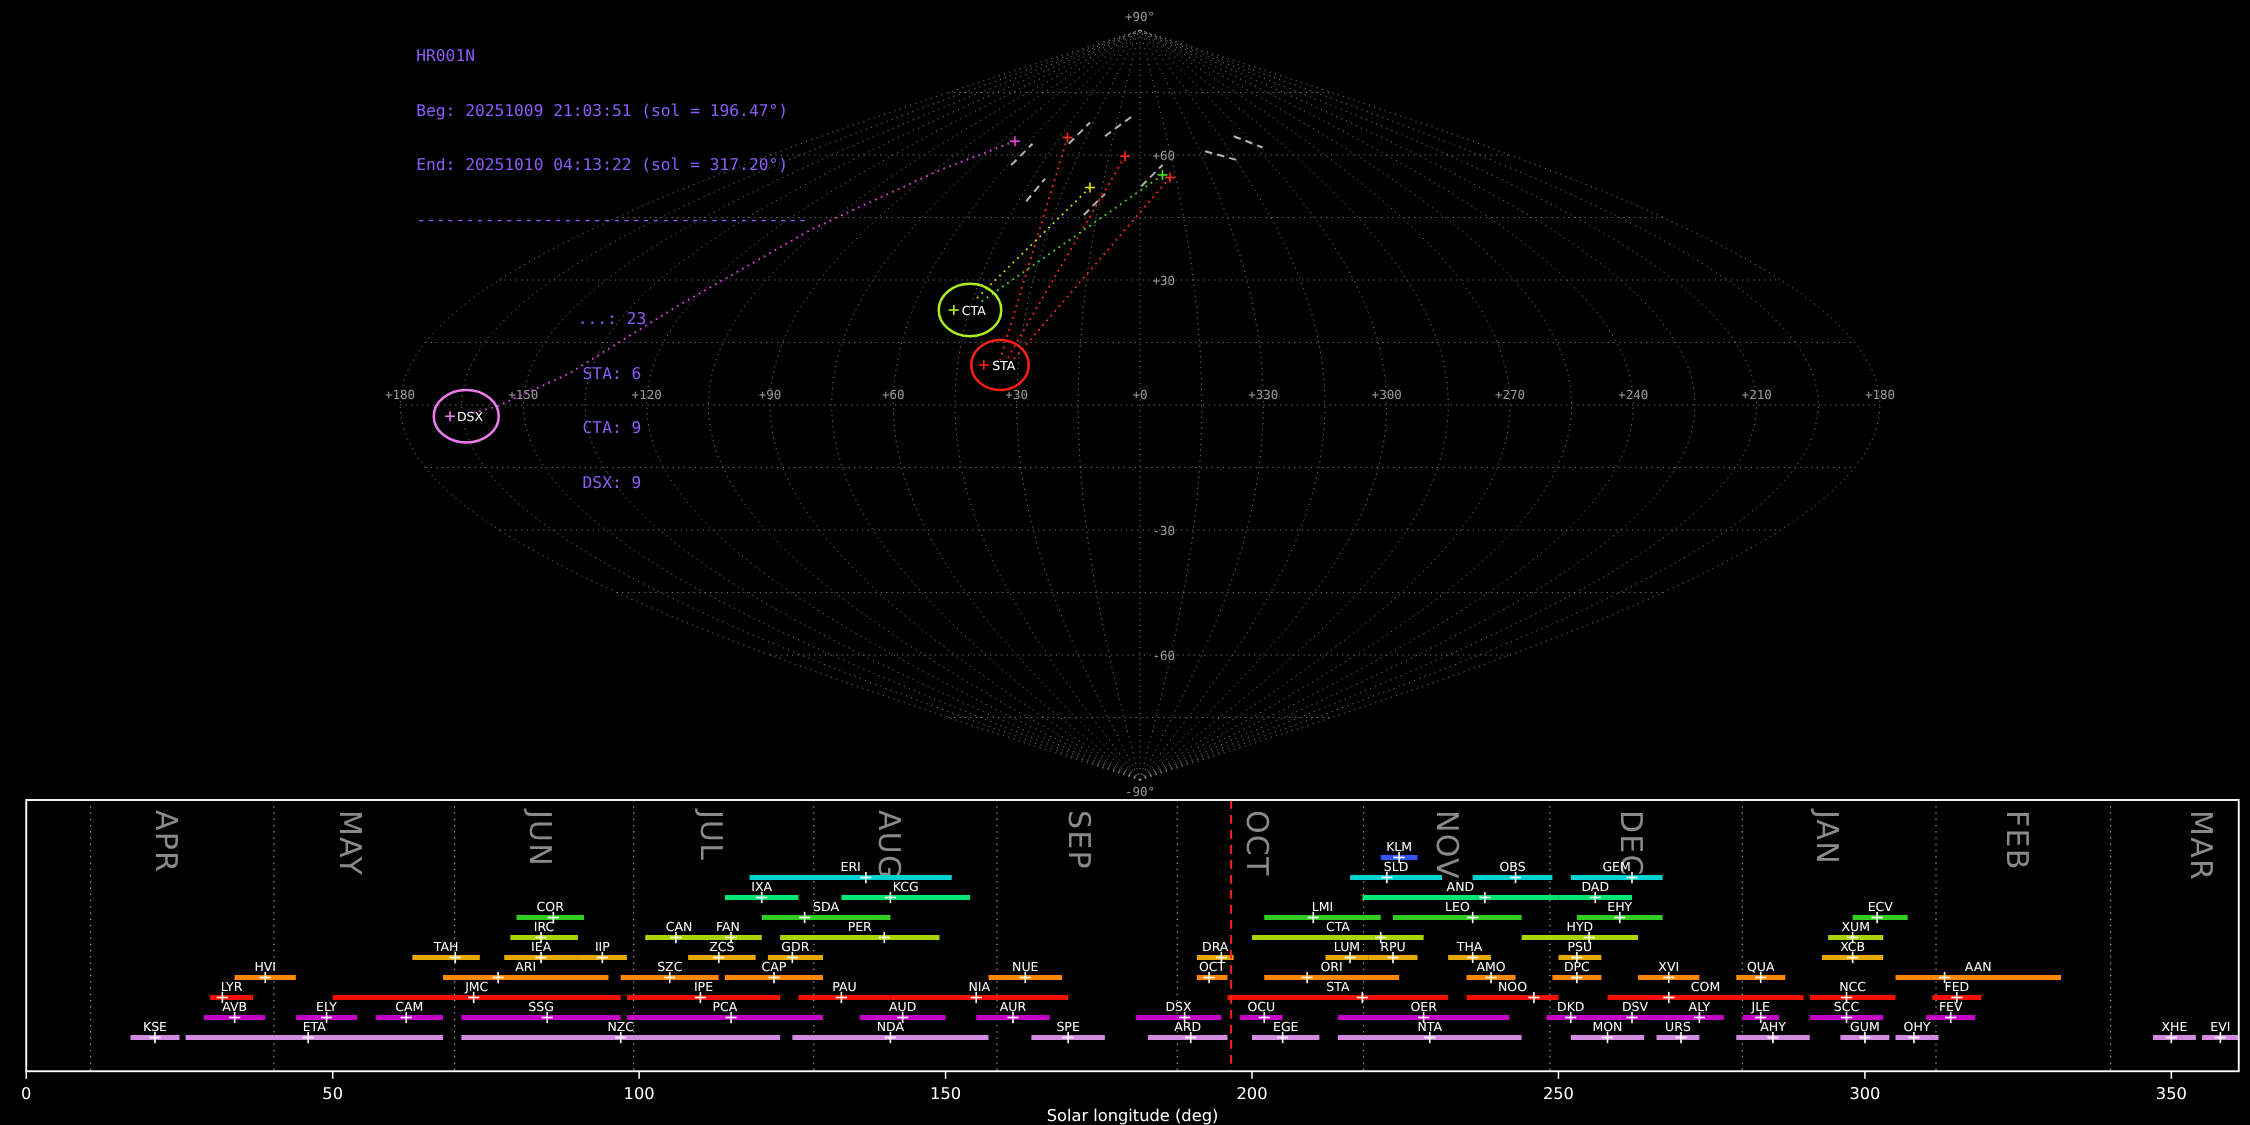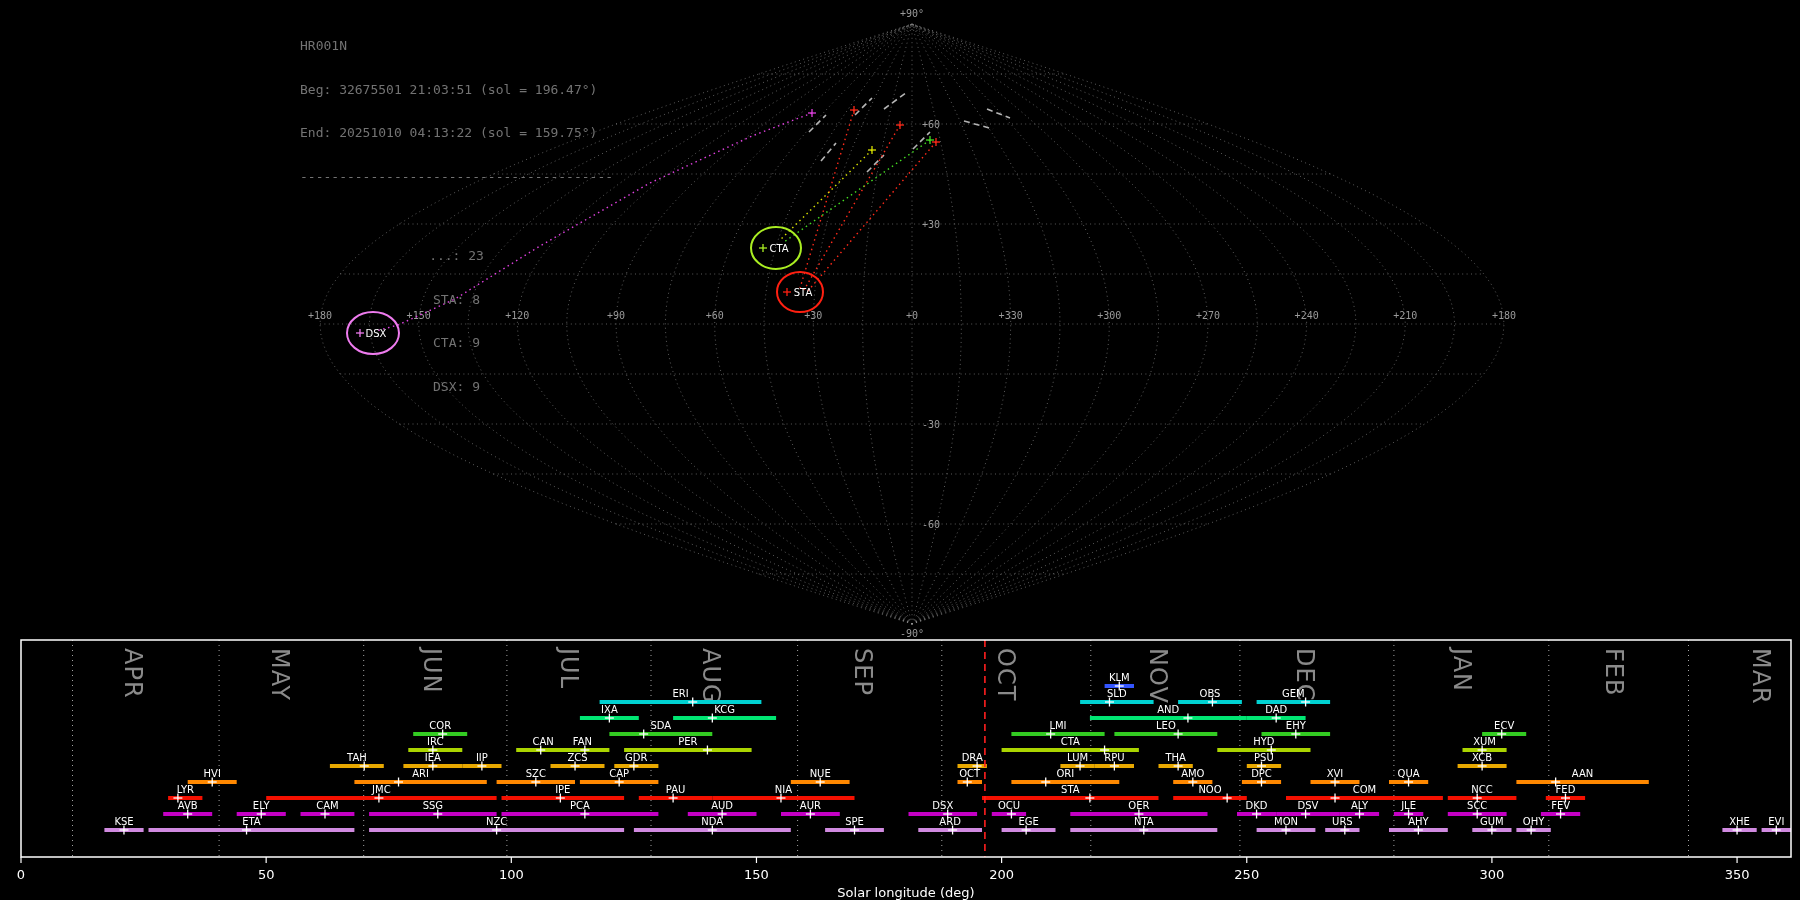--- a/index.html
+++ b/index.html
@@ -1,19 +1,19 @@
 <!DOCTYPE html>
 <html><head>
 <meta charset="utf-8">
 <style>
   html,body{margin:0;padding:0;background:#000;}
   .screen{position:relative;width:1800px;height:900px;background:#000;overflow:hidden;
           font-family:"DejaVu Sans",sans-serif;}
   svg{position:absolute;left:0;top:0;}
-  .infobox{position:absolute;left:300px;top:10px;color:#737373;z-index:2;
+  .infobox{position:absolute;left:333px;top:10px;color:#8b5cf6;z-index:2;
            font:13px/14.5px "DejaVu Sans Mono",monospace;white-space:pre;}
   .counts{margin-top:7px;text-align:center;}
   .grid{stroke:#8f8f8f;stroke-width:0.8;stroke-dasharray:1 3.4;opacity:0.8;}
   .maplab{fill:#9a9a9a;font-size:10px;font-family:"DejaVu Sans Mono",monospace;}
   .radlab{fill:#fff;font-size:10px;}
   .trail{stroke:#b5b5b5;stroke-width:1.6;stroke-dasharray:6 4;}
   .track{stroke-width:1.4;stroke-dasharray:1.5 3.5;}
   .panel{fill:none;stroke:#fff;stroke-width:1.5;}
   .mline{stroke:#cfcfcf;stroke-width:1;stroke-dasharray:1 4;opacity:.8;}
   .month{fill:#8a8a8a;font-size:24px;letter-spacing:1px;}
@@ -22,26 +22,26 @@
   .tick{fill:#fff;font-size:13px;}
   .axis{fill:#fff;font-size:13px;}
 </style>
 </head>
 <body>
 
 <div class="screen">
 
   <div class="infobox">
     <div>HR001N</div>
-    <div>Beg: 32675501 21:03:51 (sol = 196.47°)</div>
-    <div>End: 20251010 04:13:22 (sol = 159.75°)</div>
+    <div>Beg: 20251009 21:03:51 (sol = 196.47°)</div>
+    <div>End: 20251010 04:13:22 (sol = 317.20°)</div>
     <div>----------------------------------------</div>
     <div class="counts">
       <div>...: 23</div>
-      <div>STA: 8</div>
+      <div>STA: 6</div>
       <div>CTA: 9</div>
       <div>DSX: 9</div>
     </div>
   </div>
 
   <svg id="scene" width="1800" height="900" viewBox="0 0 1800 900">
       <g>
         <g>
           <line x1="758.8" y1="574" x2="1065.2" y2="574" class="grid"></line>
           <line x1="616.0" y1="524" x2="1208.0" y2="524" class="grid"></line>

